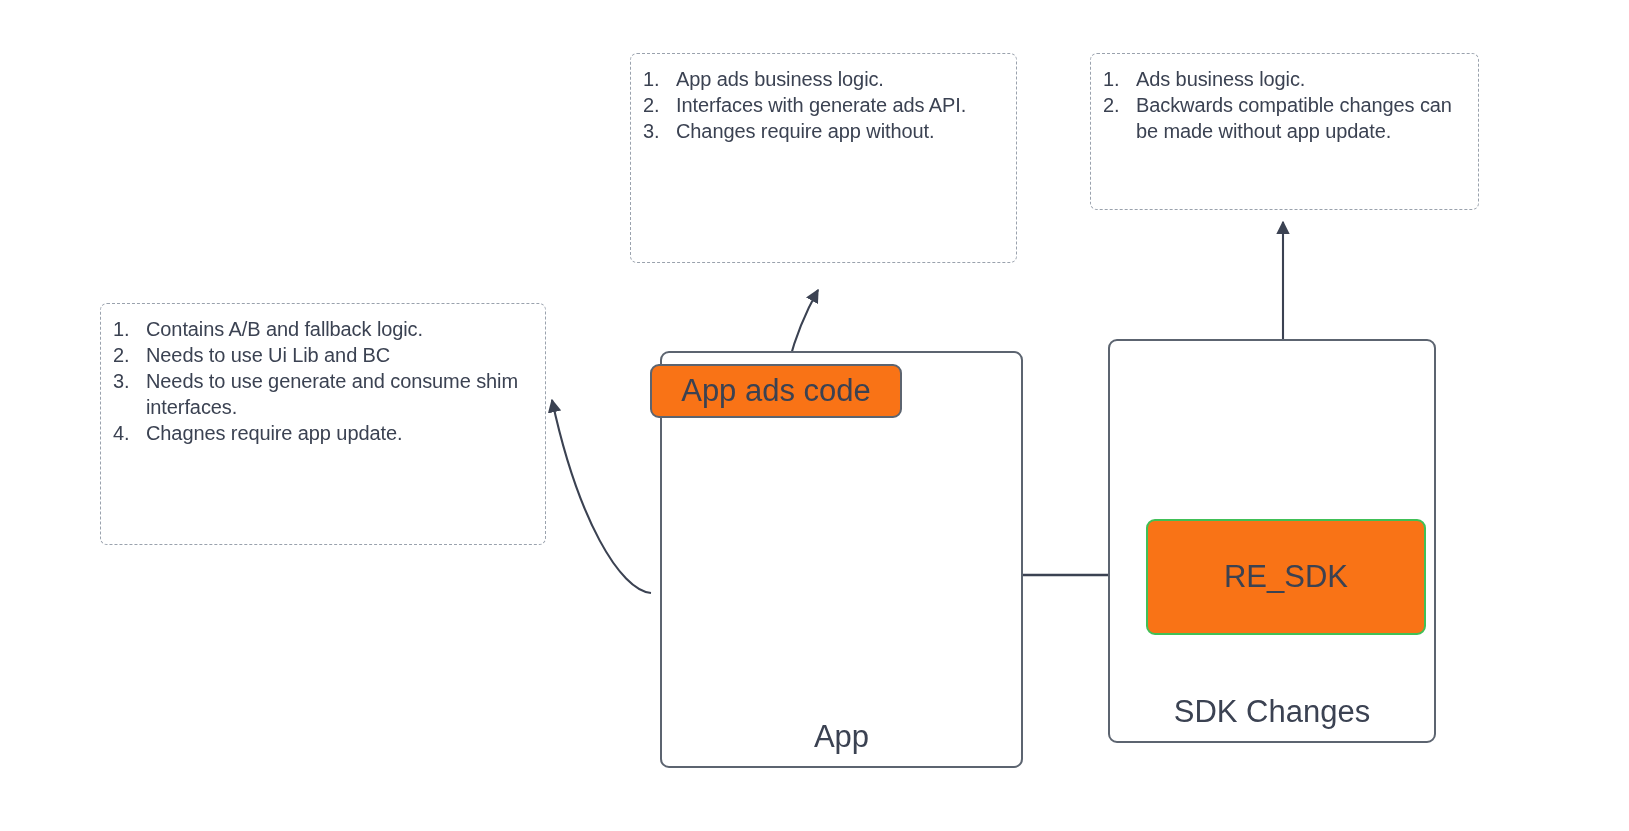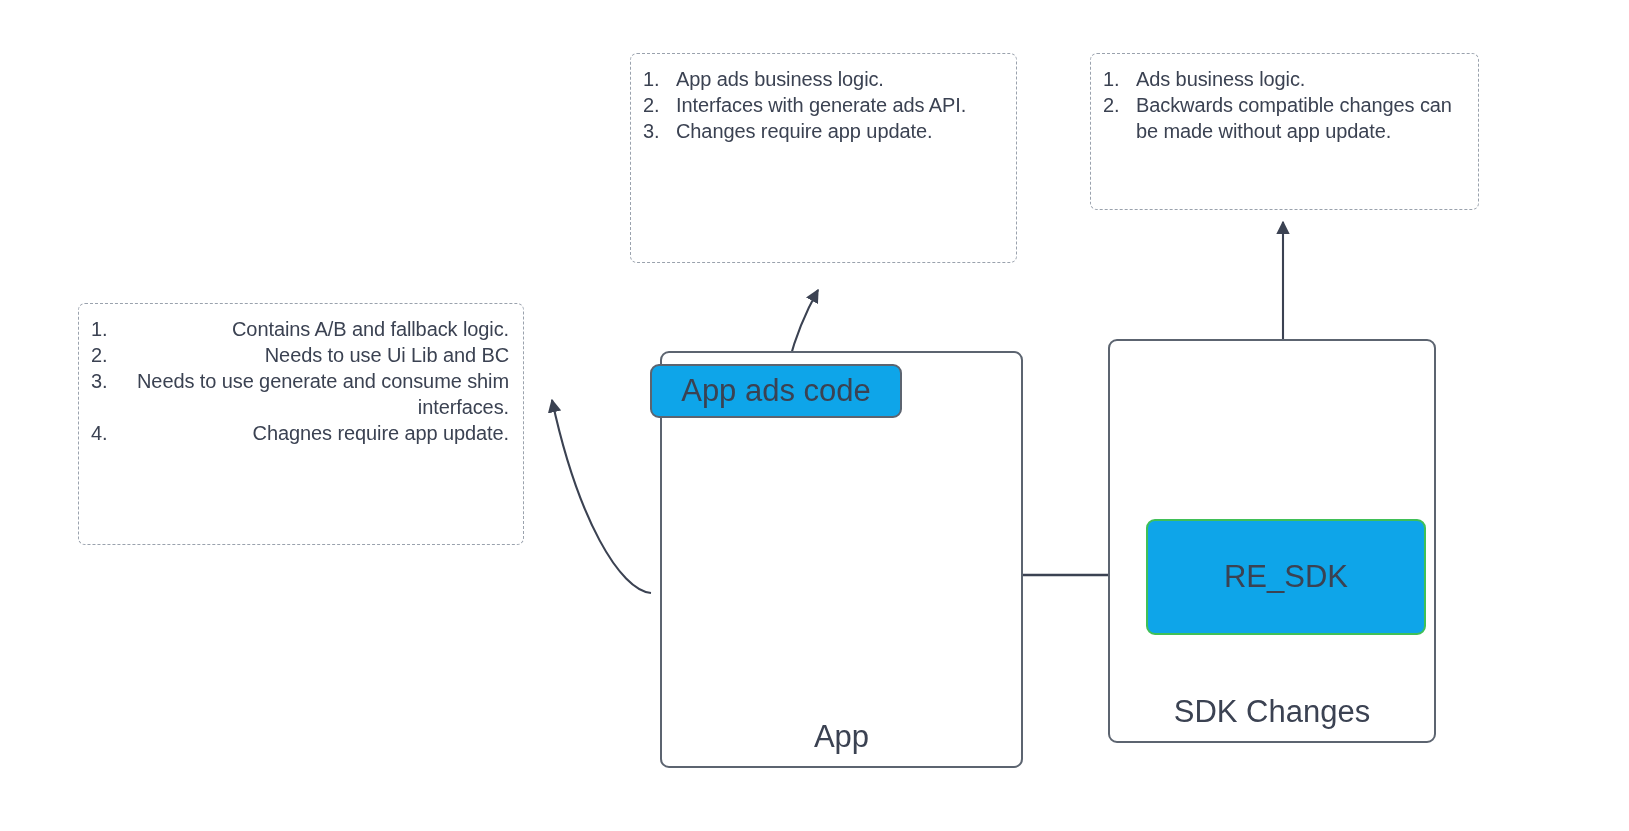--- a/index.html
+++ b/index.html
@@ -82,21 +82,21 @@
 
   
   .node {
     position: absolute;
     box-sizing: border-box;
     display: flex;
     align-items: center;
     justify-content: center;
     text-align: center;
     border-radius: 9px;
-    background: #0ea5e9;
+    background: #f97316;
     color: #3b4252;
     font-size: 31px;
     line-height: 1.22;
   }
   .node.app-ads-code {
     border: 2.2px solid #5c6470;
   }
   .node.wrapper-sdk {
     border: 2.6px solid #e79dff;
   }
@@ -141,32 +141,32 @@
 
     <g>
       <path d="M 903 575 L 1146 575" fill="none" stroke="#3b4252" stroke-width="2.6" marker-end="url(#arrowEnd)" marker-start="url(#arrowStart)"></path>
     </g>
   </svg>
 
   <div class="note" style="left:630px; top:53px; width:387px; height:210px;">
     <ol>
       <li>App ads business logic.</li>
       <li>Interfaces with generate ads API.</li>
-      <li>Changes require app update.</li>
+      <li>Changes require app without.</li>
     </ol>
   </div>
 
   <div class="note" style="left:1090px; top:53px; width:389px; height:157px;">
     <ol>
       <li>Ads business logic.</li>
       <li>Backwards compatible changes can be made without app update.</li>
     </ol>
   </div>
 
-  <div class="note" style="left:78px; top:303px; width:446px; height:242px;text-align:right;">
+  <div class="note" style="left:100px; top:303px; width:446px; height:242px;">
     <ol>
       <li>Contains A/B and fallback logic.</li>
       <li>Needs to use Ui Lib and BC</li>
       <li>Needs to use generate and consume shim interfaces.</li>
       <li>Chagnes require app update.</li>
     </ol>
   </div>
 
   <div class="container-box" style="left:612px; top:351px; width:363px; height:417px;margin-left:48px;">
     <div class="container-label">App</div>

